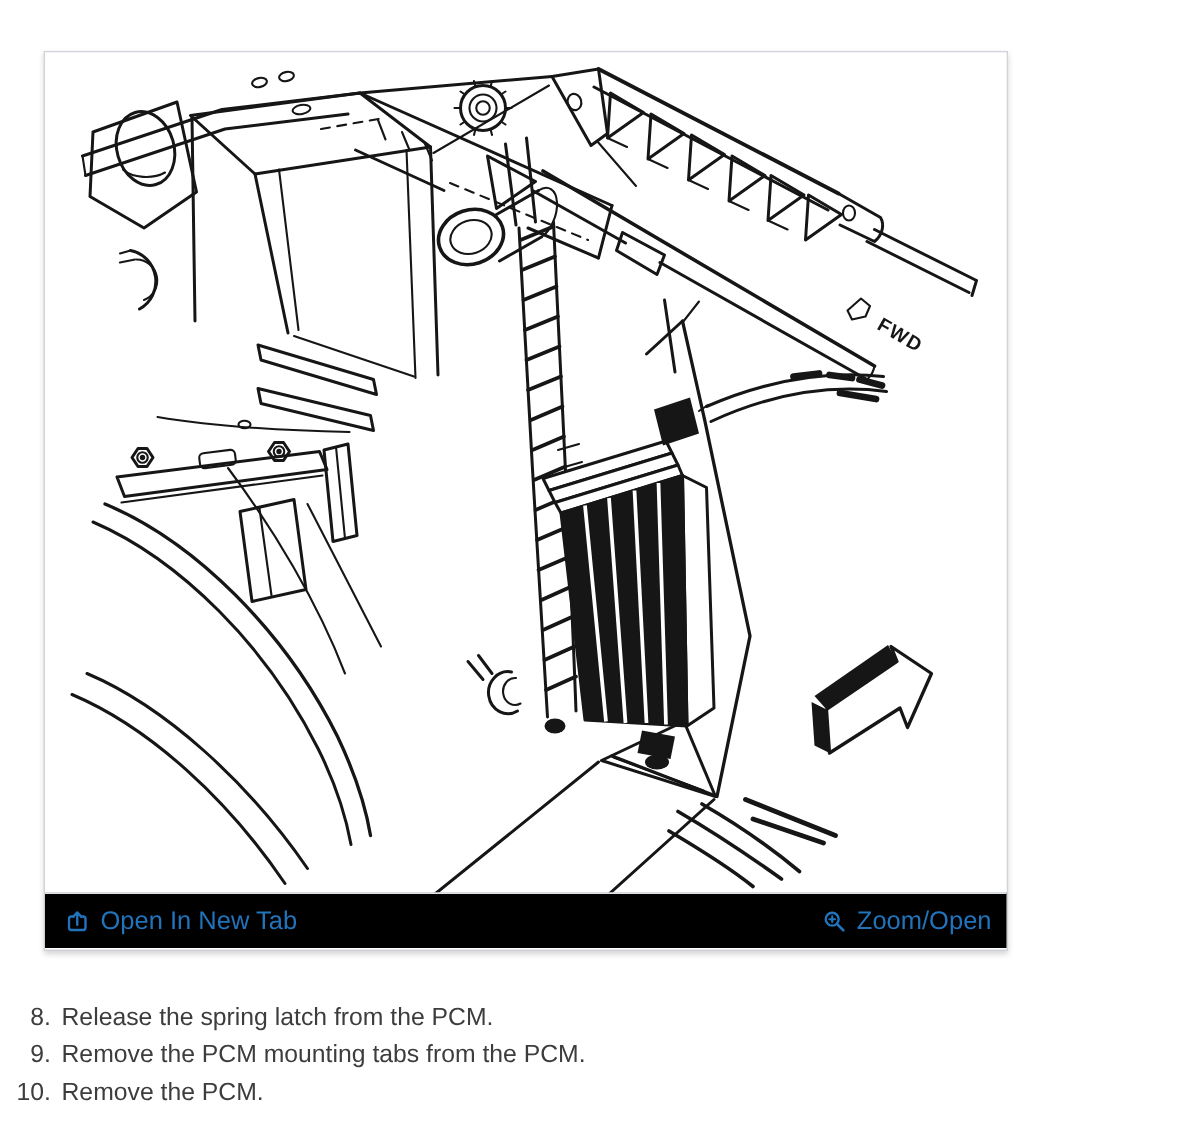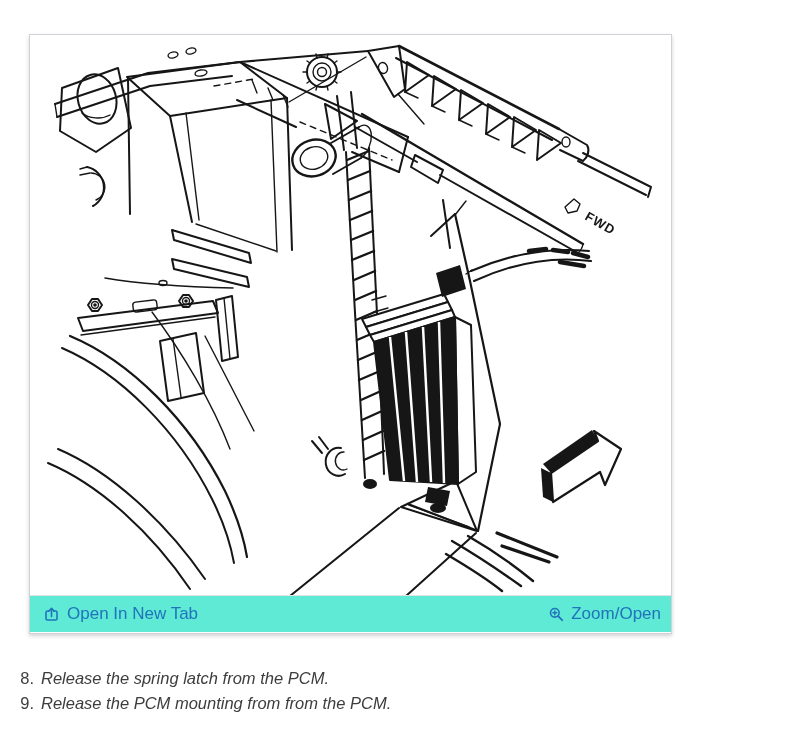--- a/index.html
+++ b/index.html
@@ -9,34 +9,34 @@
   }
   
   .figure-panel{
     position:absolute;left:29px;top:34px;width:641px;height:598px;
     background:#ffffff;border:1px solid #cfd3d8;
     box-shadow:0 2px 4px rgba(0,0,0,.18);
   }
   .drawing{position:relative;width:641px;height:560px;background:#fff;overflow:hidden;}
   .drawing svg{display:block;}
   .figure-footer{
-    height:37px;border-top:1px solid #dfe3e8;background:#5eead4;
+    height:37px;border-top:1px solid #dfe3e8;background:#000000;
     display:flex;align-items:center;justify-content:space-between;
     padding:0 10px 0 15px;box-sizing:border-box;
   }
   .flink{
     display:flex;align-items:center;gap:7px;
     color:#2173bc;text-decoration:none;font-size:17px;cursor:pointer;
   }
   .flink svg{flex:0 0 auto;}
   
   .steps{position:absolute;left:0;top:666px;width:792px;color:#3d3d3d;font-size:16.5px;}
   .step{display:flex;line-height:25px;}
   .step .num{width:34px;text-align:right;flex:0 0 auto;}
-  .step .txt{margin-left:7px;font-style:italic;}
+  .step .txt{margin-left:7px;}
   
   .ink{stroke:#161616;fill:none;stroke-width:2;stroke-linecap:round;stroke-linejoin:round;}
   .thin{stroke-width:1.4;}
   .hvy{stroke-width:3.2;}
   .hvy4{stroke-width:4.5;}
   .fink{fill:#161616;stroke:none;}
   .fwhite{fill:#ffffff;}
   .dash{stroke-dasharray:6 5;}
   .wstreak{stroke:#ffffff;stroke-width:2.5;fill:none;}
 </style>
@@ -228,15 +228,19 @@
   </div>
 </div>
 
 <div class="steps">
   <div class="step">
     <span class="num">8.</span>
     <span class="txt">Release the spring latch from the PCM.</span>
   </div>
   <div class="step">
     <span class="num">9.</span>
-    <span class="txt">Release the PCM mounting from from the PCM.</span>
+    <span class="txt">Remove the PCM mounting tabs from the PCM.</span>
+  </div>
+  <div class="step">
+    <span class="num">10.</span>
+    <span class="txt">Remove the PCM.</span>
   </div>
 </div>
 
 </body></html>

